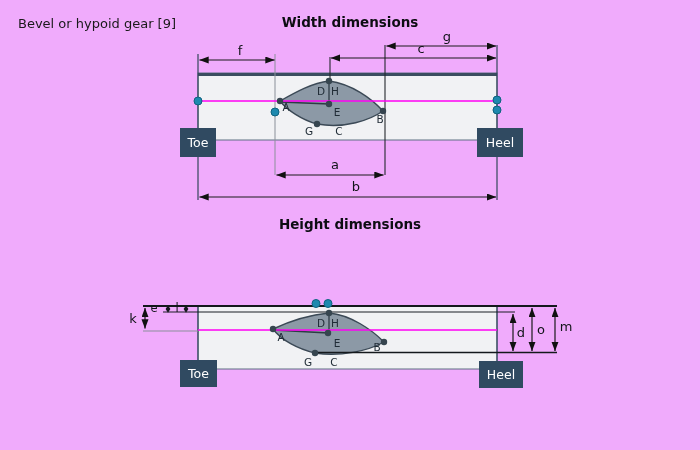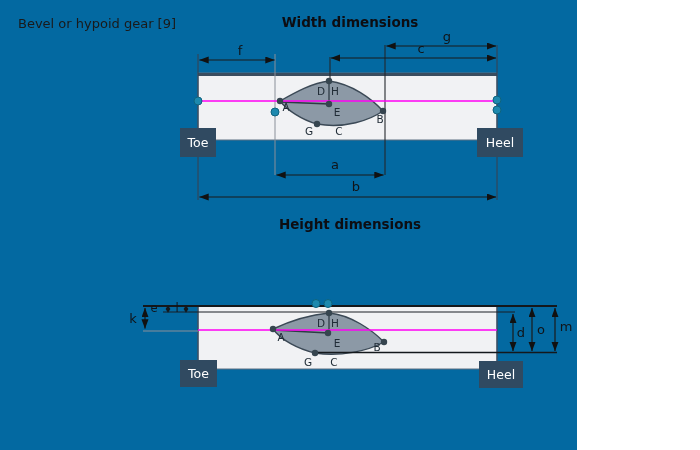--- a/index.html
+++ b/index.html
@@ -1,16 +1,16 @@
 <!DOCTYPE html>
 <html><head>
 <meta charset="utf-8">
 <style>
   html,body{margin:0;padding:0;background:#fff;}
-  #stage{position:relative;width:577px;height:450px;background:#0369a1;overflow:hidden;
+  #stage{position:relative;width:700px;height:450px;background:#f0abfc;overflow:hidden;
          font-family:"DejaVu Sans","Liberation Sans",sans-serif;}
   svg{display:block;}
   .caption{font:13px "DejaVu Sans","Liberation Sans",sans-serif;fill:#1a1a1a;}
   .heading{font:bold 13.5px "DejaVu Sans","Liberation Sans",sans-serif;fill:#0d0d12;}
   .dim-label{font:13px "DejaVu Sans","Liberation Sans",sans-serif;fill:#111418;}
   .dim-label-sm{font:11.5px "DejaVu Sans","Liberation Sans",sans-serif;fill:#111418;}
   .pt-label{font:10.5px "DejaVu Sans","Liberation Sans",sans-serif;fill:#202c36;}
   .box-label{font:12.5px "DejaVu Sans","Liberation Sans",sans-serif;fill:#ffffff;}
   .dim-line{stroke:#1a1a1a;stroke-width:1.2;}
   .ext-dark{stroke:#32465a;stroke-width:1.2;}

